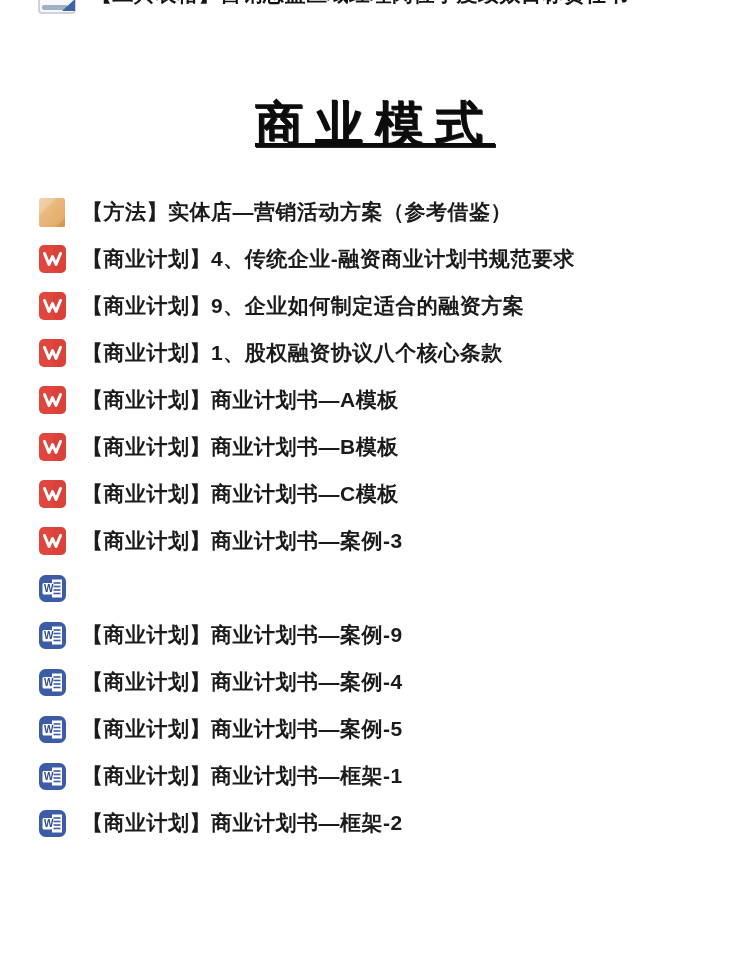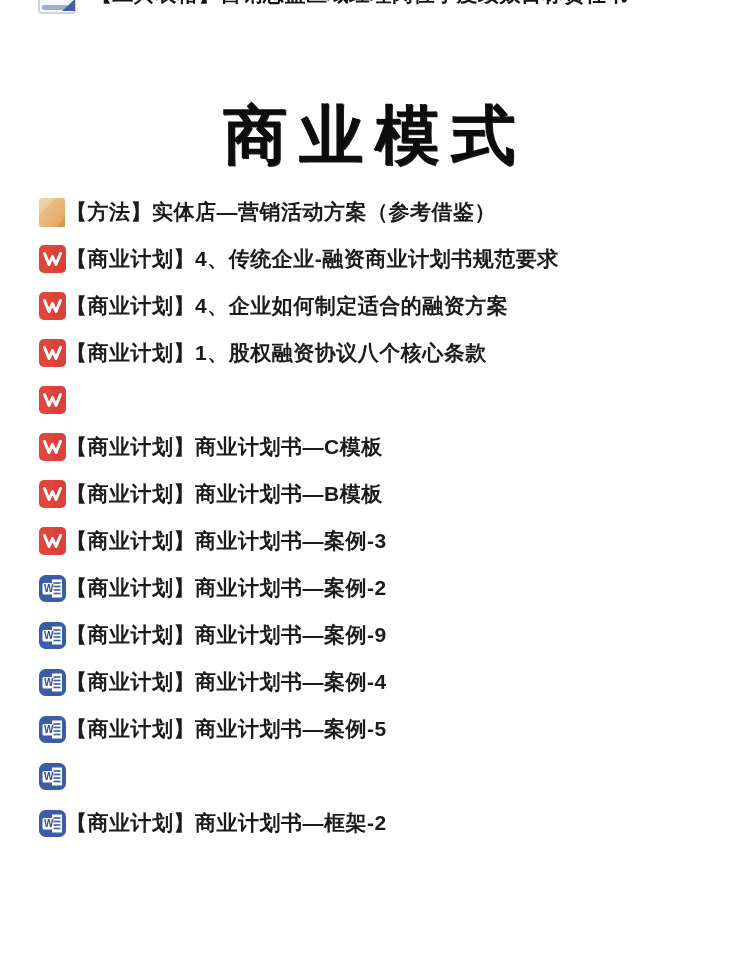--- a/index.html
+++ b/index.html
@@ -39,34 +39,35 @@
     font-size:21px; font-weight:bold; color:#141414;
     letter-spacing:0.5px;
   }
 
   
   .page-title {
     position:absolute; top:92px; left:0; width:100%;
     text-align:center;
     font-family:"Liberation Serif", serif;
     font-weight:900;
-    font-size:64px;
+    font-size:48px;
     letter-spacing:12px;
     color:#0c0c0c;
     text-shadow:1px 1px 0 #222;
+    text-decoration:underline;
   }
 
   
   .file-list {
     position:absolute; top:198px; left:38px; right:20px;
     display:flex; flex-direction:column;
     gap:19px;
   }
   .file-row {
-    display:flex; align-items:flex-start; gap:0;
+    display:flex; align-items:flex-start; gap:16px;
     height:28px;
     cursor:pointer;
     white-space:nowrap;
   }
   .file-row .icon {
     width:28px; height:28px; flex:0 0 auto;
     display:flex; align-items:center; justify-content:center;
   }
   .file-row .label {
     font-size:21px; font-weight:bold; color:#1b1b1b;
@@ -114,87 +115,87 @@
     <span class="label">【商业计划】4、传统企业-融资商业计划书规范要求</span>
   </div>
     <div class="file-row">
     <span class="icon">
         <svg width="27" height="28" viewBox="0 0 27 28">
           <rect width="27" height="28" rx="5" fill="#e0463d"></rect>
           <rect x="14" y="0" width="13" height="28" rx="5" fill="#cf3d34" opacity="0.35"></rect>
           <path d="M5.5 8.5 L10 19.5 L13.5 11.5 L17 19.5 L21.5 8.5" fill="none" stroke="#ffffff" stroke-width="3" stroke-linecap="round" stroke-linejoin="round"></path>
         </svg>
       </span>
-    <span class="label">【商业计划】4、企业如何制定适合的融资方案</span>
+    <span class="label">【商业计划】9、企业如何制定适合的融资方案</span>
   </div>
     <div class="file-row">
     <span class="icon">
         <svg width="27" height="28" viewBox="0 0 27 28">
           <rect width="27" height="28" rx="5" fill="#e0463d"></rect>
           <rect x="14" y="0" width="13" height="28" rx="5" fill="#cf3d34" opacity="0.35"></rect>
           <path d="M5.5 8.5 L10 19.5 L13.5 11.5 L17 19.5 L21.5 8.5" fill="none" stroke="#ffffff" stroke-width="3" stroke-linecap="round" stroke-linejoin="round"></path>
         </svg>
       </span>
     <span class="label">【商业计划】1、股权融资协议八个核心条款</span>
   </div>
     <div class="file-row">
     <span class="icon">
         <svg width="27" height="28" viewBox="0 0 27 28">
           <rect width="27" height="28" rx="5" fill="#e0463d"></rect>
           <rect x="14" y="0" width="13" height="28" rx="5" fill="#cf3d34" opacity="0.35"></rect>
           <path d="M5.5 8.5 L10 19.5 L13.5 11.5 L17 19.5 L21.5 8.5" fill="none" stroke="#ffffff" stroke-width="3" stroke-linecap="round" stroke-linejoin="round"></path>
         </svg>
       </span>
+    <span class="label">【商业计划】商业计划书—A模板</span>
+  </div>
+    <div class="file-row">
+    <span class="icon">
+        <svg width="27" height="28" viewBox="0 0 27 28">
+          <rect width="27" height="28" rx="5" fill="#e0463d"></rect>
+          <rect x="14" y="0" width="13" height="28" rx="5" fill="#cf3d34" opacity="0.35"></rect>
+          <path d="M5.5 8.5 L10 19.5 L13.5 11.5 L17 19.5 L21.5 8.5" fill="none" stroke="#ffffff" stroke-width="3" stroke-linecap="round" stroke-linejoin="round"></path>
+        </svg>
+      </span>
+    <span class="label">【商业计划】商业计划书—B模板</span>
   </div>
     <div class="file-row">
     <span class="icon">
         <svg width="27" height="28" viewBox="0 0 27 28">
           <rect width="27" height="28" rx="5" fill="#e0463d"></rect>
           <rect x="14" y="0" width="13" height="28" rx="5" fill="#cf3d34" opacity="0.35"></rect>
           <path d="M5.5 8.5 L10 19.5 L13.5 11.5 L17 19.5 L21.5 8.5" fill="none" stroke="#ffffff" stroke-width="3" stroke-linecap="round" stroke-linejoin="round"></path>
         </svg>
       </span>
     <span class="label">【商业计划】商业计划书—C模板</span>
   </div>
     <div class="file-row">
     <span class="icon">
         <svg width="27" height="28" viewBox="0 0 27 28">
           <rect width="27" height="28" rx="5" fill="#e0463d"></rect>
           <rect x="14" y="0" width="13" height="28" rx="5" fill="#cf3d34" opacity="0.35"></rect>
           <path d="M5.5 8.5 L10 19.5 L13.5 11.5 L17 19.5 L21.5 8.5" fill="none" stroke="#ffffff" stroke-width="3" stroke-linecap="round" stroke-linejoin="round"></path>
         </svg>
       </span>
-    <span class="label">【商业计划】商业计划书—B模板</span>
-  </div>
-    <div class="file-row">
-    <span class="icon">
-        <svg width="27" height="28" viewBox="0 0 27 28">
-          <rect width="27" height="28" rx="5" fill="#e0463d"></rect>
-          <rect x="14" y="0" width="13" height="28" rx="5" fill="#cf3d34" opacity="0.35"></rect>
-          <path d="M5.5 8.5 L10 19.5 L13.5 11.5 L17 19.5 L21.5 8.5" fill="none" stroke="#ffffff" stroke-width="3" stroke-linecap="round" stroke-linejoin="round"></path>
-        </svg>
-      </span>
     <span class="label">【商业计划】商业计划书—案例-3</span>
   </div>
     <div class="file-row">
     <span class="icon">
         <svg width="27" height="27" viewBox="0 0 27 27">
           <rect width="27" height="27" rx="6.5" fill="#3c5ca6"></rect>
           <rect x="13" y="4.5" width="10" height="18" fill="#ffffff"></rect>
           <g stroke="#3c5ca6" stroke-width="1.6">
             <line x1="14.5" y1="8" x2="21.5" y2="8"></line>
             <line x1="14.5" y1="11.5" x2="21.5" y2="11.5"></line>
             <line x1="14.5" y1="15" x2="21.5" y2="15"></line>
             <line x1="14.5" y1="18.5" x2="21.5" y2="18.5"></line>
           </g>
           <rect x="3.5" y="8" width="10" height="11.5" rx="1.5" fill="#ffffff"></rect>
           <text x="4.9" y="17.3" font-family="Liberation Sans, sans-serif" font-size="10" font-weight="bold" fill="#2e4b8d">W</text>
         </svg>
       </span>
-    <span class="label">【商业计划】商业计划书—案例-2</span>
   </div>
     <div class="file-row">
     <span class="icon">
         <svg width="27" height="27" viewBox="0 0 27 27">
           <rect width="27" height="27" rx="6.5" fill="#3c5ca6"></rect>
           <rect x="13" y="4.5" width="10" height="18" fill="#ffffff"></rect>
           <g stroke="#3c5ca6" stroke-width="1.6">
             <line x1="14.5" y1="8" x2="21.5" y2="8"></line>
             <line x1="14.5" y1="11.5" x2="21.5" y2="11.5"></line>
             <line x1="14.5" y1="15" x2="21.5" y2="15"></line>
@@ -248,20 +249,21 @@
           <g stroke="#3c5ca6" stroke-width="1.6">
             <line x1="14.5" y1="8" x2="21.5" y2="8"></line>
             <line x1="14.5" y1="11.5" x2="21.5" y2="11.5"></line>
             <line x1="14.5" y1="15" x2="21.5" y2="15"></line>
             <line x1="14.5" y1="18.5" x2="21.5" y2="18.5"></line>
           </g>
           <rect x="3.5" y="8" width="10" height="11.5" rx="1.5" fill="#ffffff"></rect>
           <text x="4.9" y="17.3" font-family="Liberation Sans, sans-serif" font-size="10" font-weight="bold" fill="#2e4b8d">W</text>
         </svg>
       </span>
+    <span class="label">【商业计划】商业计划书—框架-1</span>
   </div>
     <div class="file-row">
     <span class="icon">
         <svg width="27" height="27" viewBox="0 0 27 27">
           <rect width="27" height="27" rx="6.5" fill="#3c5ca6"></rect>
           <rect x="13" y="4.5" width="10" height="18" fill="#ffffff"></rect>
           <g stroke="#3c5ca6" stroke-width="1.6">
             <line x1="14.5" y1="8" x2="21.5" y2="8"></line>
             <line x1="14.5" y1="11.5" x2="21.5" y2="11.5"></line>
             <line x1="14.5" y1="15" x2="21.5" y2="15"></line>

